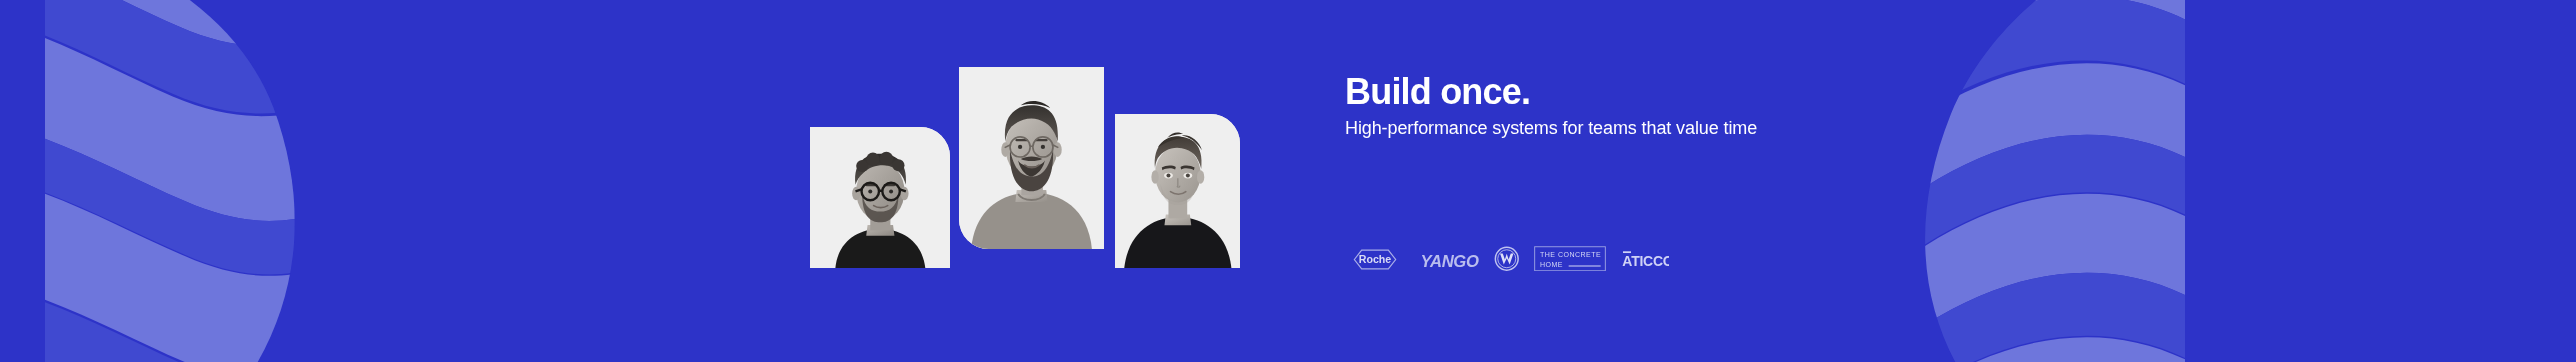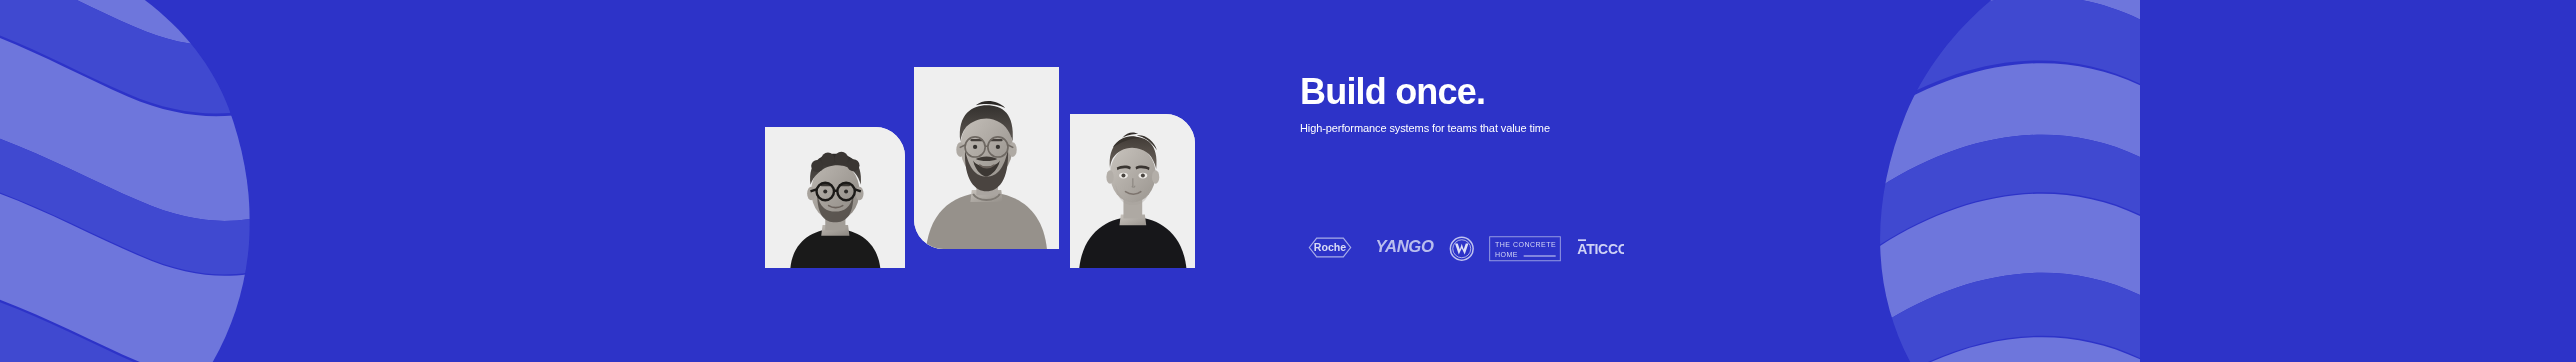--- a/index.html
+++ b/index.html
@@ -9,20 +9,21 @@
   }
   * { box-sizing: border-box; }
 
   .banner {
     position: relative;
     width: 2140px;
     height: 362px;
     overflow: hidden;
     background: #2D33C8;
     font-family: "Liberation Sans", sans-serif;
+    margin-left: 45px;
   }
 
   
   .waves {
     position: absolute;
     top: 0;
     height: 362px;
     pointer-events: none;
   }
   .waves.left  { left: -40px; width: 322px; }
@@ -70,35 +71,35 @@
     font-size: 36px;
     line-height: 40px;
     font-weight: bold;
     letter-spacing: -0.8px;
     white-space: nowrap;
   }
   .headline .hl-line { display: block; }
   .subheadline {
     margin: 8px 0 0 0;
     color: #FFFFFF;
-    font-size: 11px;
+    font-size: 18px;
     line-height: 16px;
     font-weight: normal;
     letter-spacing: -0.1px;
     white-space: nowrap;
   }
 
   
   .logo-row {
     position: absolute;
     left: 1300px;
     top: 236px;
     height: 35px;
     display: flex;
-    align-items: flex-start;
+    align-items: flex-end;
     gap: 14.8px;
   }
   .logo { display: flex; align-items: center; }
   .logo svg { display: block; }
 </style>
 </head>
 <body>
 
 <div class="banner">
 

